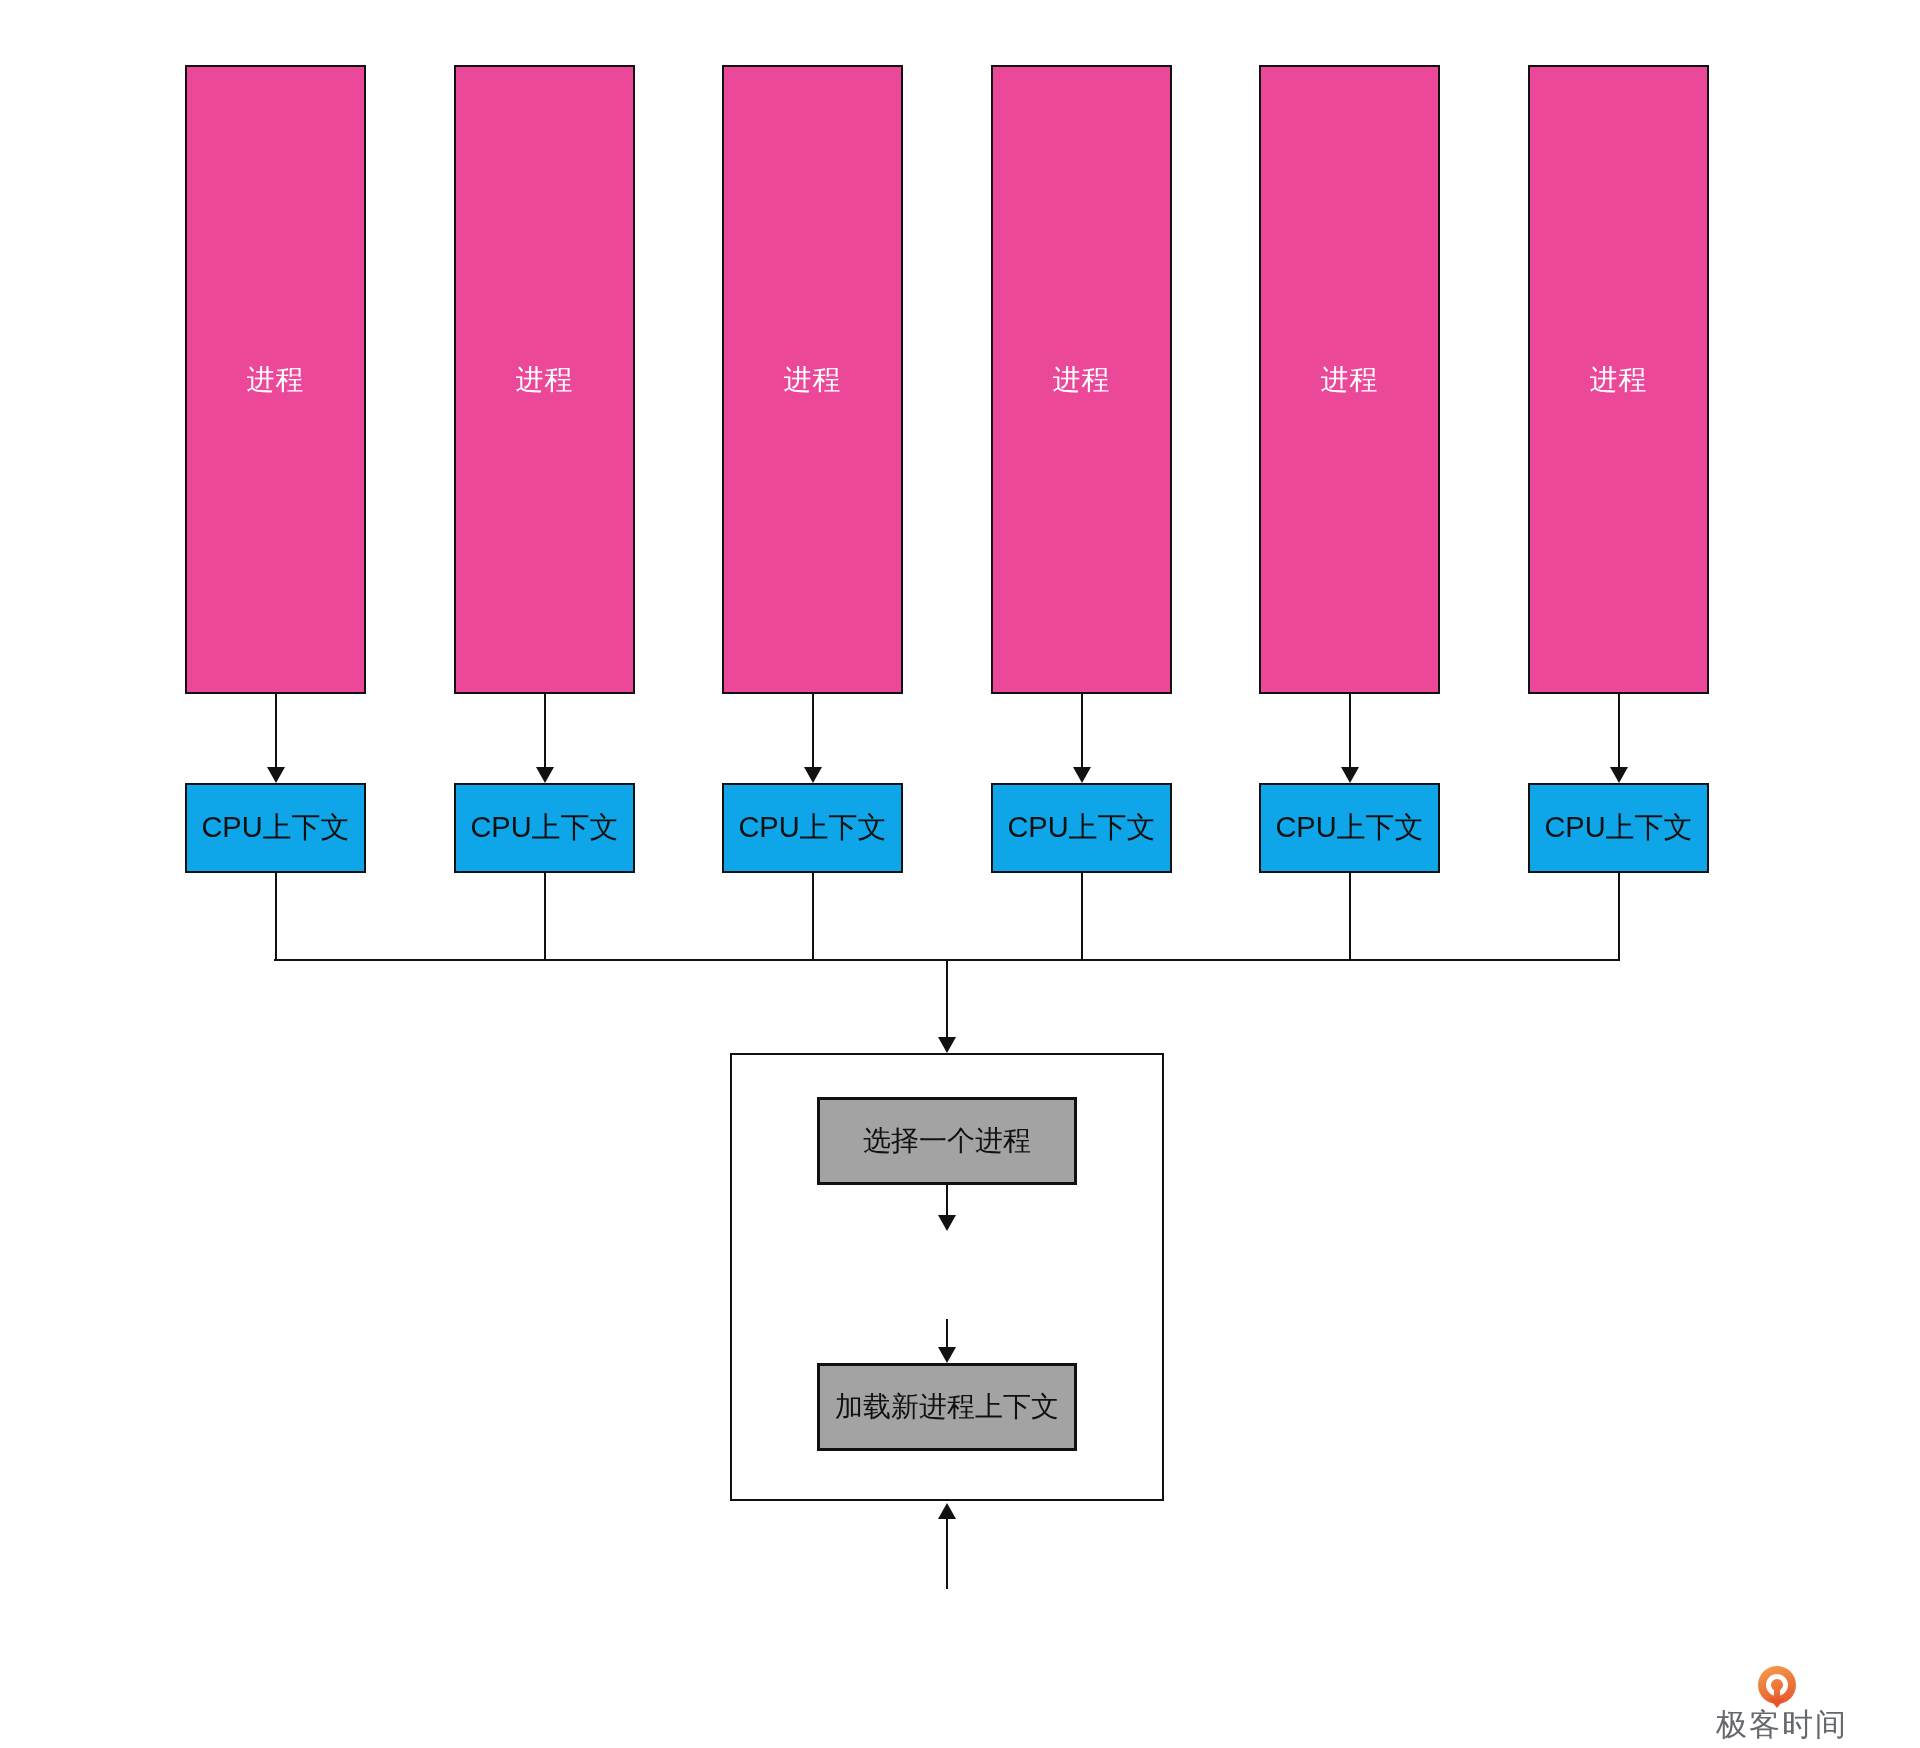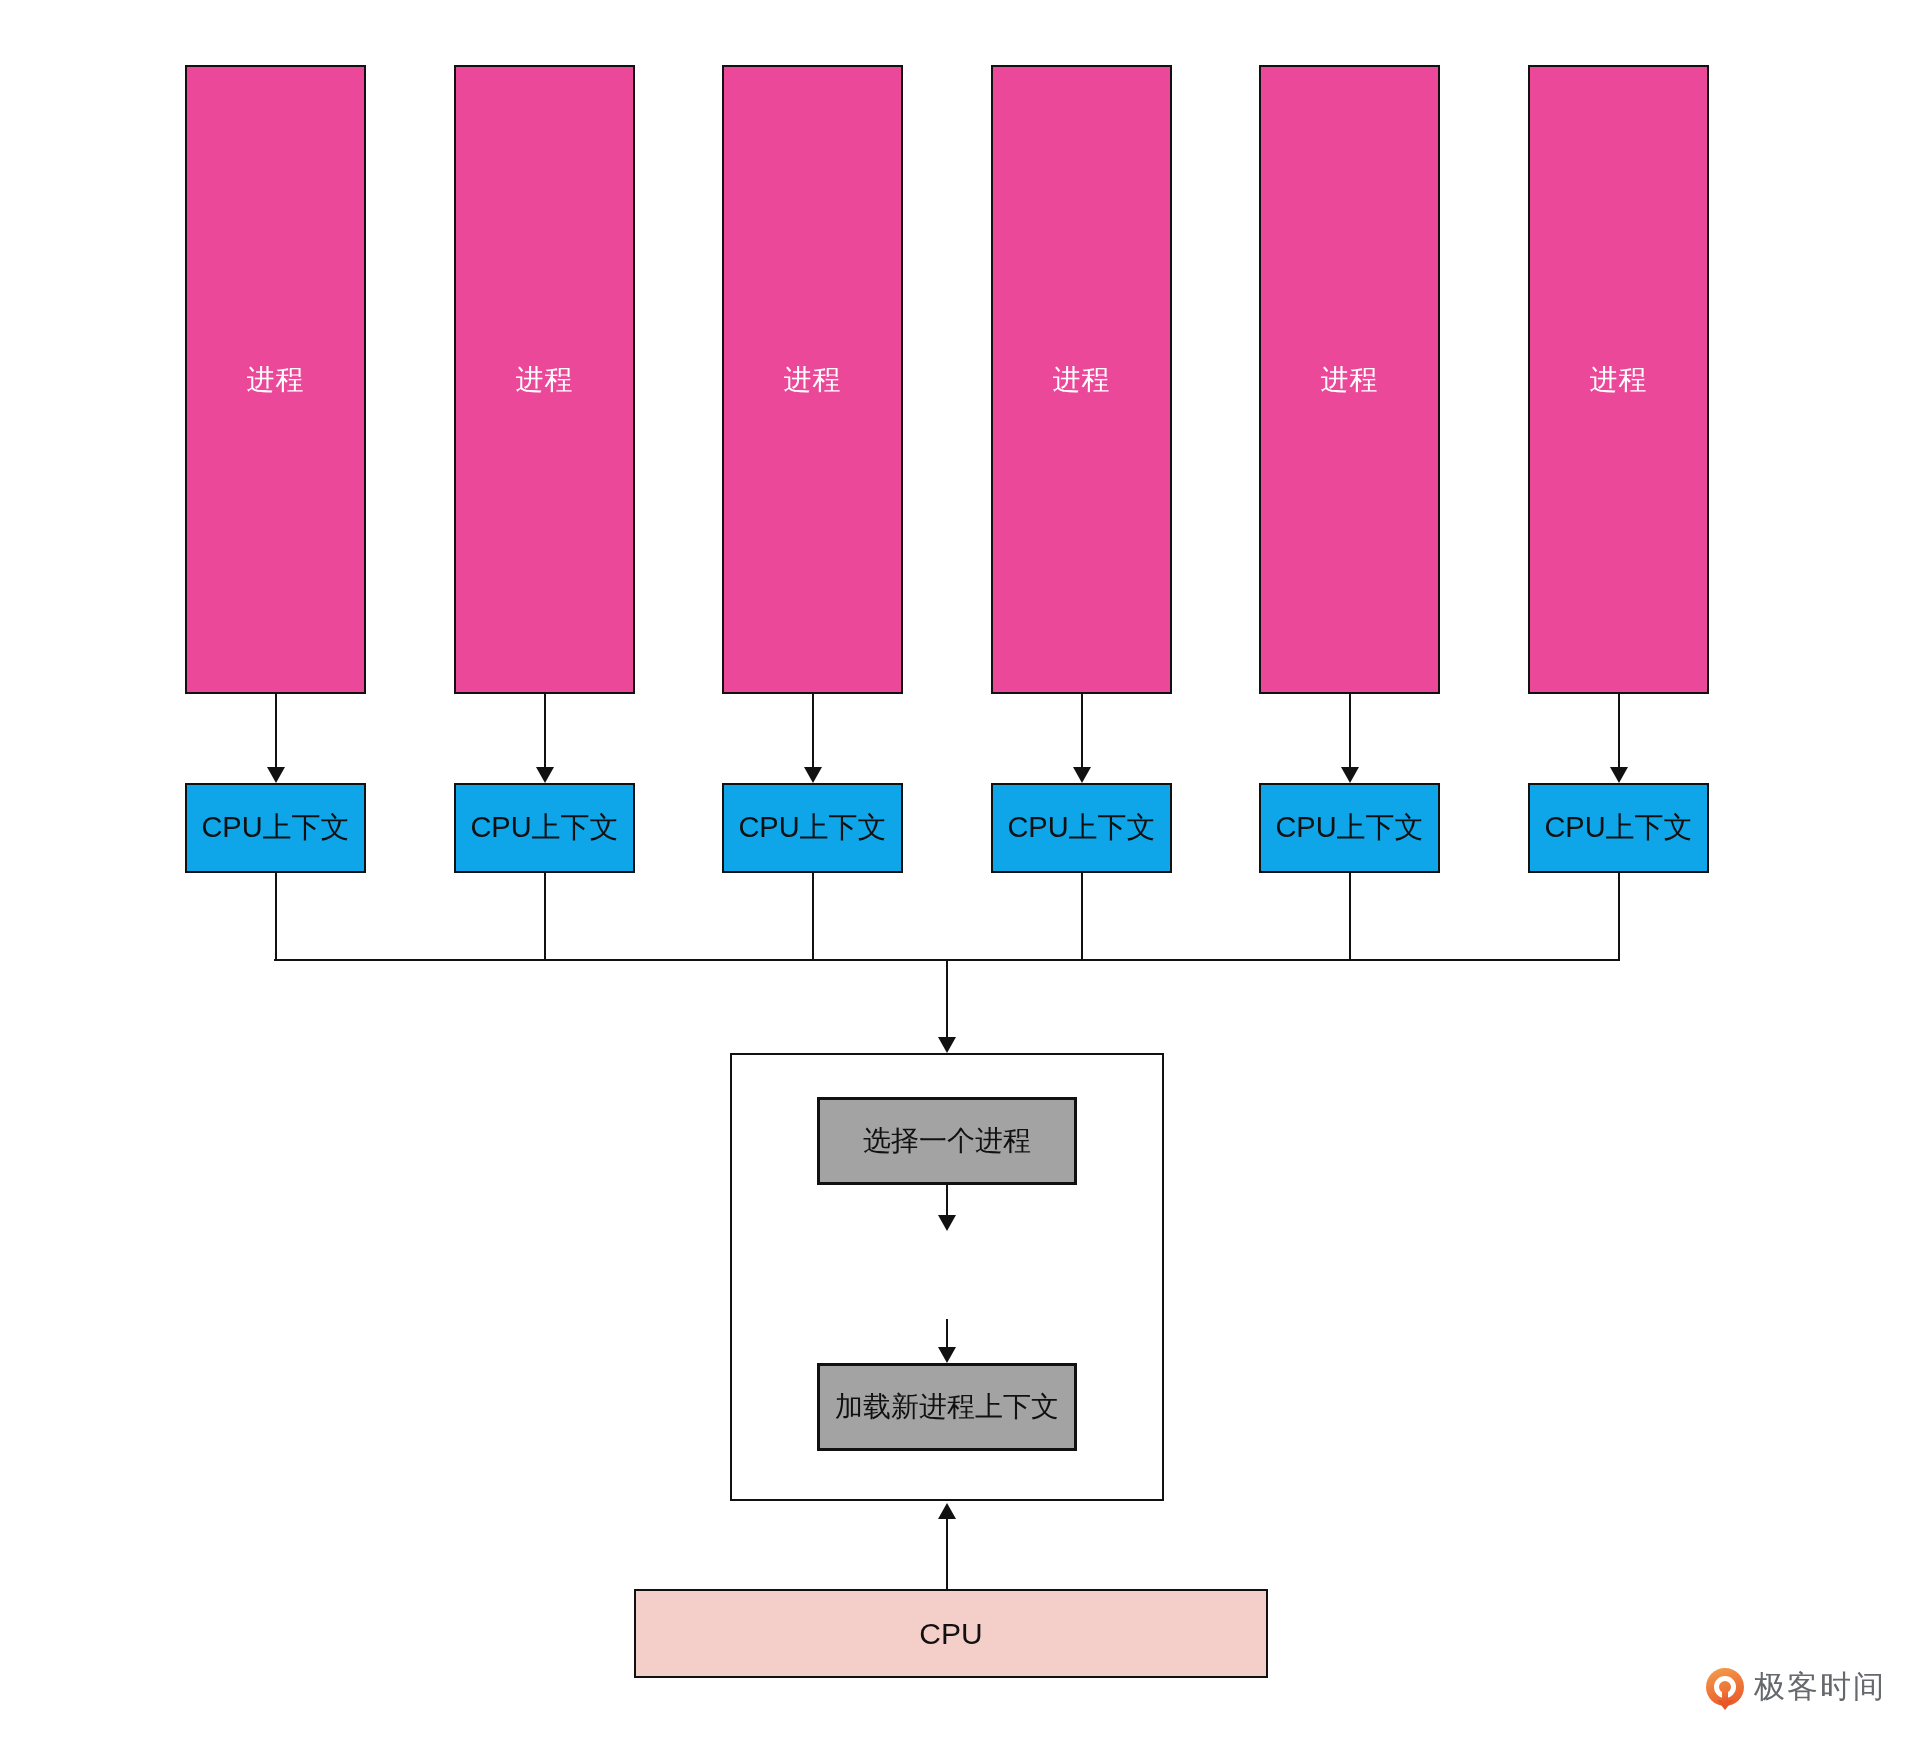--- a/index.html
+++ b/index.html
@@ -48,21 +48,21 @@
   }
   .step-box span { color:#111111; font-size:28px; }
   
   .cpu-box {
     position:absolute; left:634px; top:1589px; width:634px; height:89px;
     background:#f4cfca; border:2px solid #111111; box-sizing:border-box;
     display:flex; align-items:center; justify-content:center;
   }
   .cpu-box span { color:#111111; font-size:30px; }
   
-  .logo { position:absolute; left:1706px; top:1666px; display:flex; align-items:center; }
+  .logo { position:absolute; left:1706px; top:1666px; display:flex; align-items:center;flex-direction:column; }
   .pin { position:relative; width:38px; height:38px; }
   .pin-circle {
     position:absolute; left:0; top:0; width:38px; height:38px; border-radius:50%;
     background:linear-gradient(160deg,#f5a14f 0%,#ee7c3c 45%,#e7552a 100%);
   }
   .pin-tail {
     position:absolute; left:11px; top:32px; width:0; height:0;
     border-left:8px solid transparent; border-right:8px solid transparent;
     border-top:10px solid #e7552a;
   }
@@ -166,23 +166,20 @@
   <div class="shaft-v" style="left:946px; top:1319px; height:32px;"></div>
   <div class="head-down" style="left:938px; top:1347px;"></div>
 
   <div class="step-box" style="top:1363px">
     <span>加载新进程上下文</span>
   </div>
 
   <div class="head-up" style="left:938px; top:1503px;"></div>
   <div class="shaft-v" style="left:946px; top:1519px; height:70px;"></div>
 
-  <div class="cpu-box">
-    <span>CPU</span>
-  </div>
 
   <div class="logo">
     <div class="pin">
       <div class="pin-circle"></div>
       <div class="pin-tail"></div>
       <div class="pin-ring"></div>
       <div class="pin-notch"></div>
     </div>
     <span class="logo-text">极客时间</span>
   </div>

